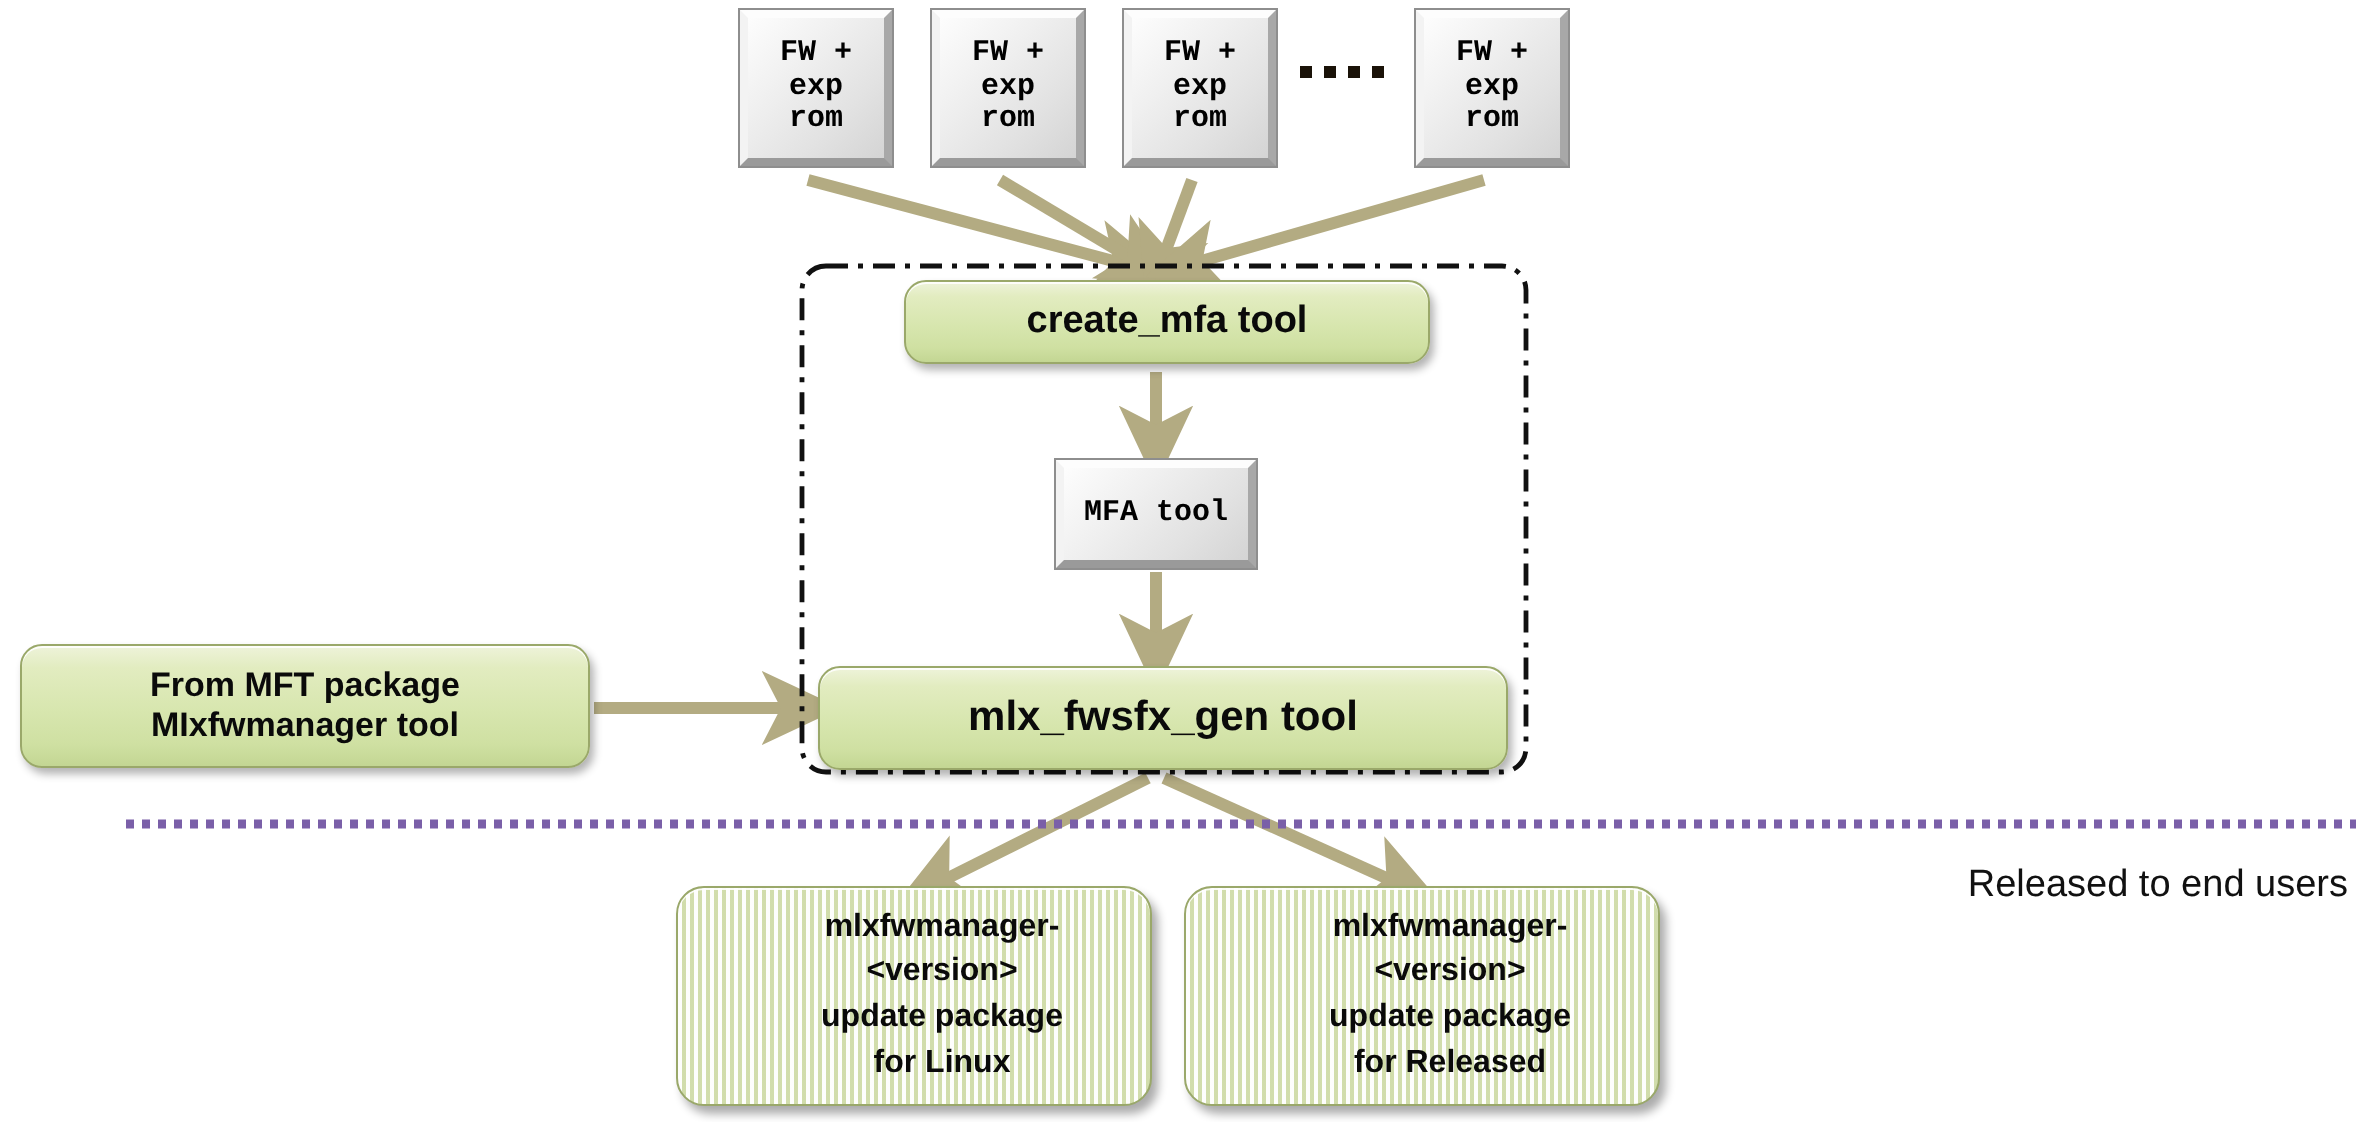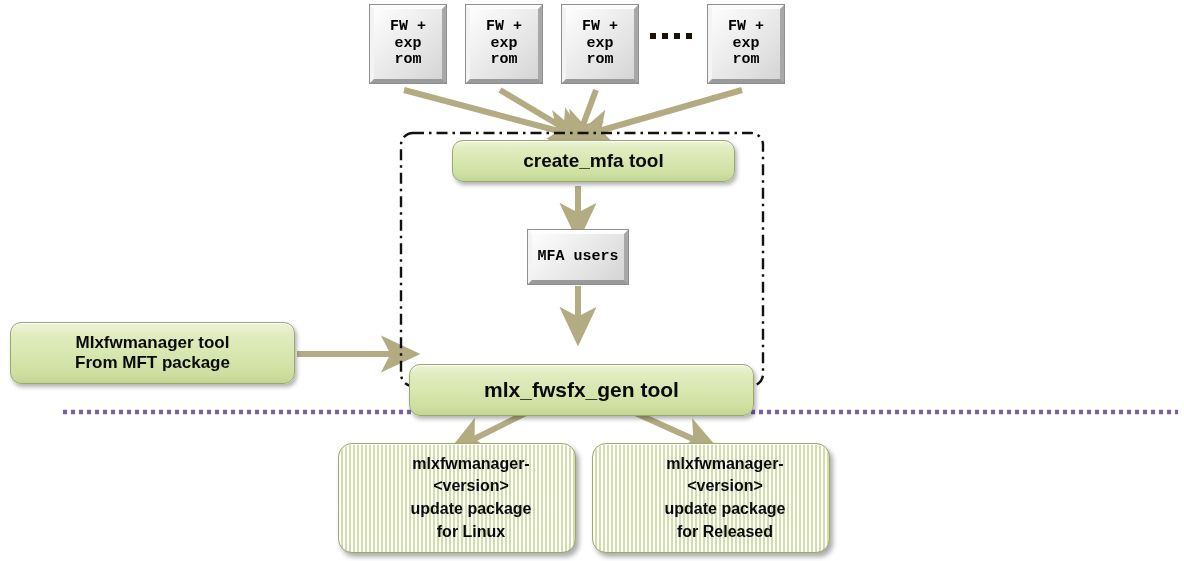--- a/index.html
+++ b/index.html
@@ -70,31 +70,30 @@
     justify-content: center;
     text-align: center;
     font-weight: bold;
     color: #0a0a0a;
     line-height: 1.2;
     z-index: 4;
   }
   #create-mfa-tool-box {
     left: 452px;
     top: 140px;
-    width: 283px;
+    width: 263px;
     height: 42px;
     font-size: 19px;
   }
   #mlx-fwsfx-gen-tool-box {
     left: 409px;
     top: 333px;
     width: 345px;
     height: 52px;
     font-size: 21px;
-    margin-top: 31px;
   }
   #mlxfwmanager-tool-box {
     left: 10px;
     top: 322px;
     width: 285px;
     height: 62px;
     font-size: 17px;
     flex-direction: column;
   }
 
@@ -232,34 +231,35 @@
     <i></i>
     <i></i>
     <i></i>
   </div>
 
   <div class="green-box" id="create-mfa-tool-box">
     <span>create_mfa tool</span>
   </div>
 
   <div class="bevel-box mfa-box" style="left:528px; top:230px;">
-    <span>MFA users</span>
+    <span>MFA tool</span>
   </div>
 
   <div class="green-box" id="mlx-fwsfx-gen-tool-box">
     <span>mlx_fwsfx_gen tool</span>
   </div>
 
   <div class="green-box" id="mlxfwmanager-tool-box">
+    <span>From MFT package</span>
     <span>MIxfwmanager tool</span>
-    <span>From MFT package</span>
   </div>
 
   <div class="striped-box" id="linux-package-box">
     <span><span>mlxfwmanager-</span><br><span>&lt;version&gt;</span><br><span>update package</span><br><span>for Linux</span></span>
   </div>
 
   <div class="striped-box" id="windows-package-box">
     <span><span>mlxfwmanager-</span><br><span>&lt;version&gt;</span><br><span>update package</span><br><span>for Released</span></span>
   </div>
 
+  <div id="released-caption">Released to end users</div>
 
 </div>
 
 </body></html>

